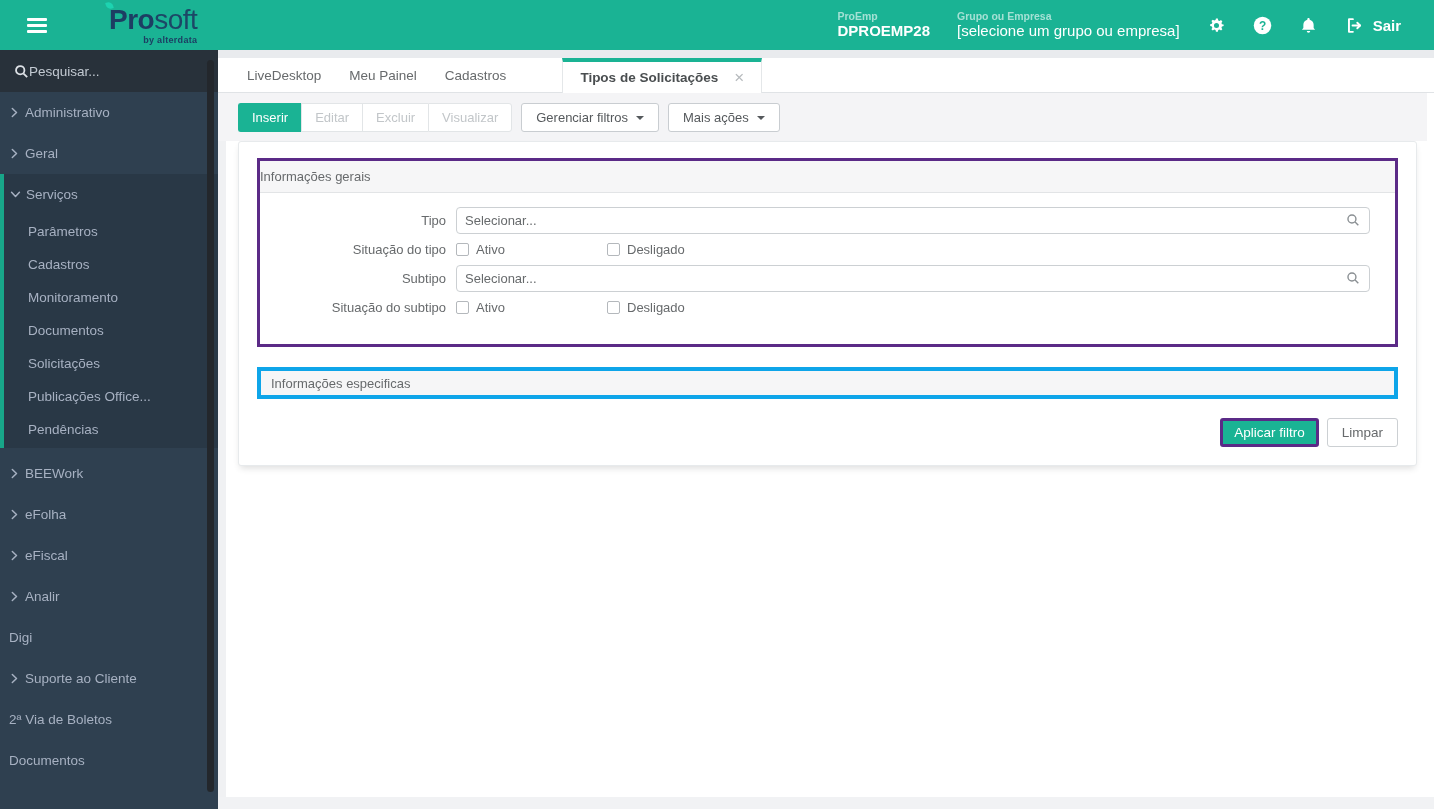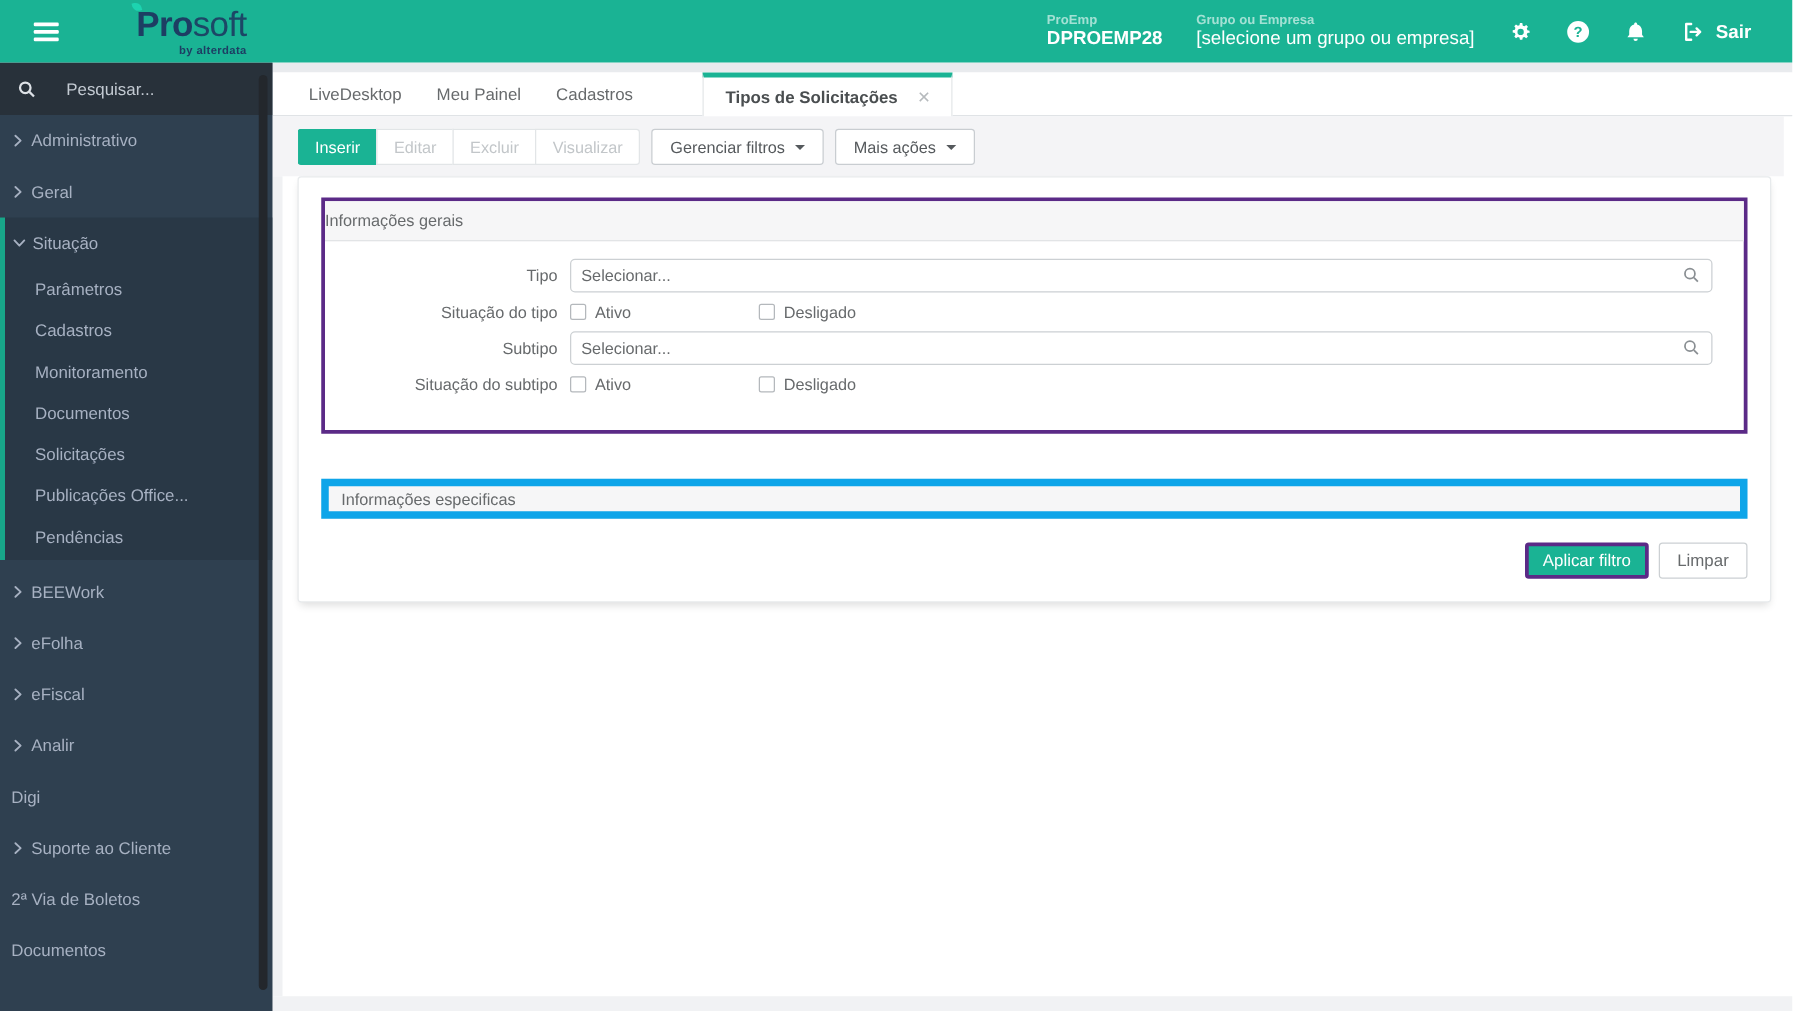--- a/index.html
+++ b/index.html
@@ -41,21 +41,21 @@
   .sair { display:flex; align-items:center; gap:9px; cursor:pointer; }
   .sair-label { color:#fff; font-size:15px; font-weight:bold; }
 
   
   .sidebar {
     position:absolute; top:50px; left:0; width:218px; height:759px;
     background:#2f4050; overflow:hidden; z-index:20;
   }
   .sidebar-search {
     height:42px; background:#28313a; display:flex; align-items:center;
-    padding:0 14px; gap:24px; cursor:text;
+    padding:0 14px; gap:0; cursor:text;
   }
   .sidebar-search-text { color:#c3cad2; font-size:13.5px; }
   .nav { padding-top:0; }
   .nav-item {
     display:flex; align-items:center; height:41px; padding-left:7px;
     color:#a7b1c2; font-size:13.5px; cursor:pointer; white-space:nowrap;
   }
   .nav-item .chev { width:14px; display:flex; justify-content:center; margin-right:4px; flex:none; }
   .nav-item.no-chev { padding-left:9px; }
   .nav-section { background:#293846; border-left:4px solid #18a689; margin-bottom:5px; }
@@ -141,21 +141,21 @@
   .input-search-icon { position:absolute; right:10px; top:6px; cursor:pointer; }
   .frow.checks { height:16px; margin-bottom:8px; }
   .cb-group { display:flex; align-items:center; width:151px; cursor:pointer; }
   .cb-box {
     width:13px; height:13px; background:#fff; border:1px solid #b4b8bc;
     border-radius:2px; margin-right:7px; flex:none;
   }
   .cb-label { font-size:13px; color:#676a6c; }
 
   .panel2 {
-    margin-top:36px; height:32px; background:#f6f6f7; border:6px solid #0ea5e9;
+    margin-top:20px; height:32px; background:#f6f6f7; border:4px solid #0ea5e9;
     display:flex; align-items:center; padding-left:10px;
     font-size:13px; color:#676a6c; cursor:pointer;
   }
   .actions { display:flex; justify-content:flex-end; align-items:center; gap:8px; margin-top:19px; }
   .btn-apply {
     background:#1ab394; color:#fff; border:3px solid #5b2a87; border-radius:3px;
     font-size:13.5px; font-family:inherit; padding:4px 11px; cursor:pointer;
   }
   .btn-clear {
     background:#fff; color:#676a6c; border:1px solid #ccd0d3; border-radius:3px;
@@ -244,21 +244,21 @@
       <span>Geral</span>
     </div>
 
     <div class="nav-section">
       <div class="nav-item">
         <span class="chev">
           <svg width="11" height="7" viewBox="0 0 12 8" fill="none" stroke="#a7b1c2" stroke-width="1.7" stroke-linecap="round" stroke-linejoin="round">
               <path d="M1.5 1.5 6 6.3l4.5-4.8"></path>
             </svg>
         </span>
-        <span>Situação</span>
+        <span>Serviços</span>
       </div>
       <div class="nav-sub">
         <div class="nav-sub-item">
             <span>Parâmetros</span>
           </div>
         <div class="nav-sub-item">
             <span>Cadastros</span>
           </div>
         <div class="nav-sub-item">
             <span>Monitoramento</span>

